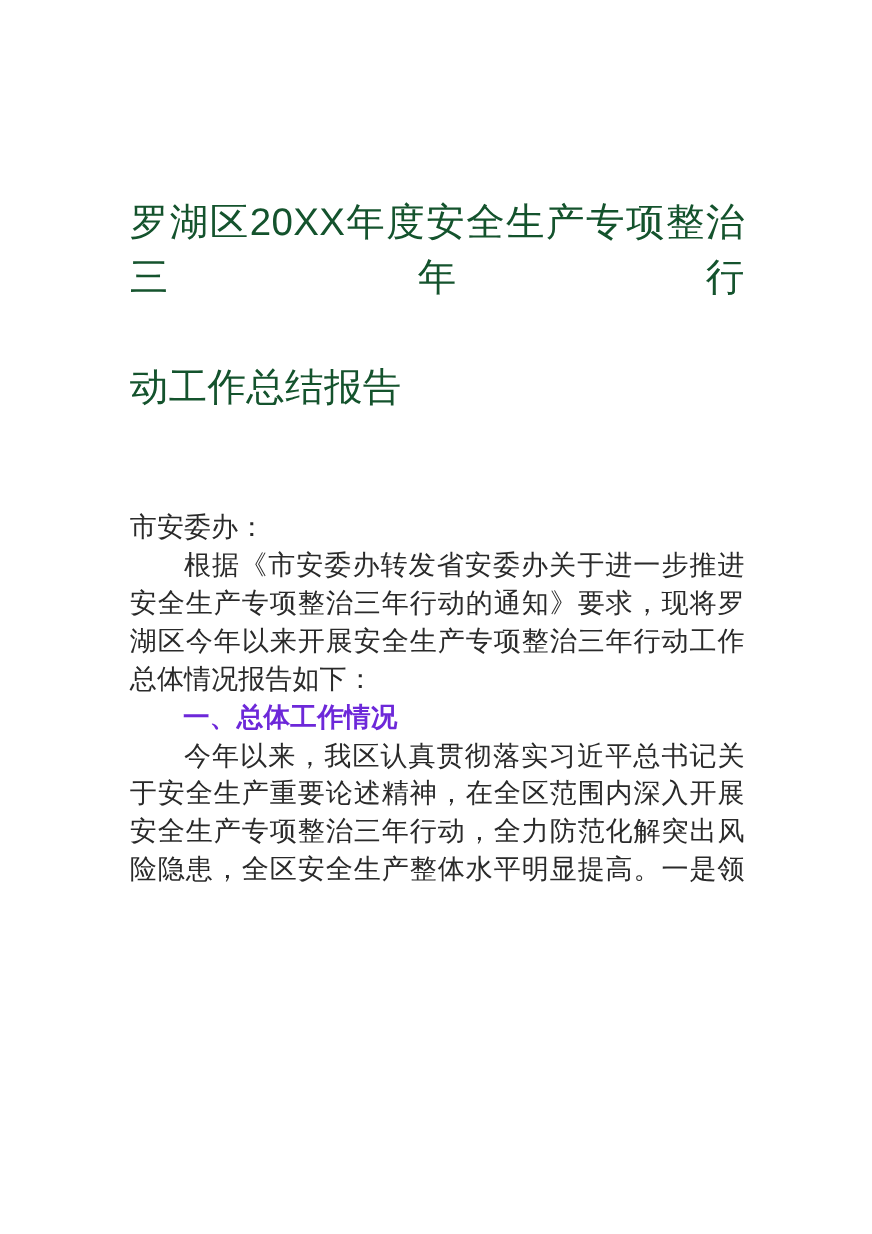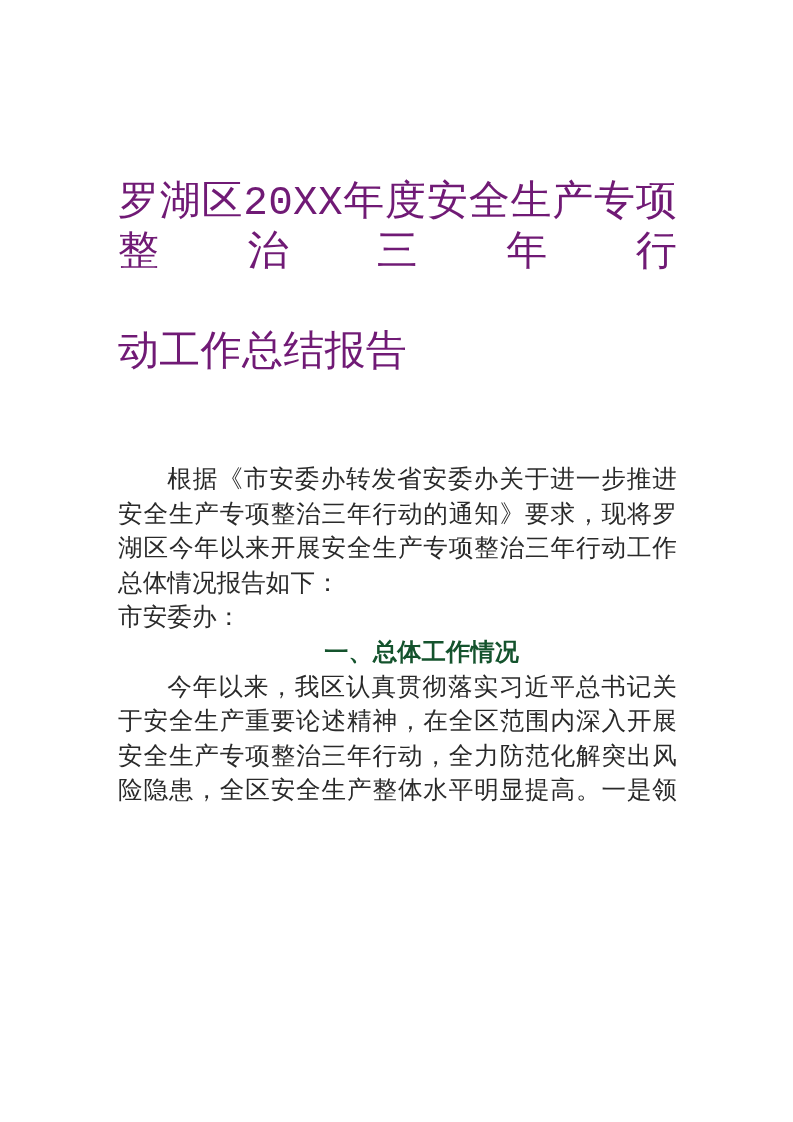--- a/index.html
+++ b/index.html
@@ -29,27 +29,27 @@
     left: 118px;
     top: 0;
     width: 559px;
   }
 
   
   .doc-title {
     margin: 0;
     padding: 0;
     padding-top: 128px;
-    font-family: Liberation Mono, monospace;
-    font-size: 41px;
+    font-family: Liberation Sans, sans-serif;
+    font-size: 35px;
     font-weight: 400;
     line-height: 50px;
     letter-spacing: 0.3px;
     text-align: center;
-    color: #701a75;
+    color: #14532d;
     white-space: pre-line;
   }
   .doc-title .tl-line-1 {
     display: block;
     text-align: justify;
     text-align-last: justify;
   }
   .doc-title .tl-line-2 {
     display: block;
     text-align: left;
@@ -79,24 +79,24 @@
   .para.indent2 {
     text-indent: 2em;
   }
 
   .section-heading {
     margin: 0;
     font-family: "DejaVu Sans", "Liberation Sans", sans-serif;
     font-size: 24.2px;
     font-weight: 700;
     line-height: 34.6px;
-    color: #14532d;
+    color: #6d28d9;
     text-indent: 2em;
     letter-spacing: 0.2px;
-    text-align: center;
+    text-align: left;
   }
 
   
   .para.clipped {
     max-height: 140px;
     overflow: hidden;
   }
 </style>
 </head>
 <body>
@@ -104,23 +104,23 @@
 <div class="page">
   <div class="content">
 
     <h1 class="doc-title">
       <span class="tl-line-1">罗湖区20XX年度安全生产专项整治三年行</span>
       <span class="tl-line-2">动工作总结报告</span>
     </h1>
 
     <div class="body-block">
 
+      <p class="para salutation">市安委办：</p>
+
       <p class="para indent2">根据《市安委办转发省安委办关于进一步推进安全生产专项整治三年行动的通知》要求，现将罗湖区今年以来开展安全生产专项整治三年行动工作总体情况报告如下：</p>
-
-      <p class="para salutation">市安委办：</p>
 
       <h2 class="section-heading">一、总体工作情况</h2>
 
       <p class="para indent2 clipped">今年以来，我区认真贯彻落实习近平总书记关于安全生产重要论述精神，在全区范围内深入开展安全生产专项整治三年行动，全力防范化解突出风险隐患，全区安全生产整体水平明显提高。一是领导靠前指挥，区委区政府主要领导、分管领导先后召开多次会议，对安全生产专项整治三年行动进行全面部署和工作推进，对防范化解各类安全隐患提出具体要求；在中秋、国庆和安全生产特别防护期等重要节日和纪念日期间，亲自带队下沉基层开展现场检查和督导，有力确保了各项工作的推动和落实；二是提前部署谋划，第一时间制定了1个总体方案和8个子方案，明确重点整治任务和责任分工，并成立工作专班，落实“三会三报”工作机制，结合每天市里的视频调度会进行集中会商，研判形势，部署具体工作内容；三是完善工作机制，全面实施“一线三排”工作机制，严格落实有方案、有部署、有机构、有检查、有宣传、有路线图、有台账、有考核、有效果、有大事记“十</p>
 
     </div>
   </div>
 </div>
 
 </body></html>

